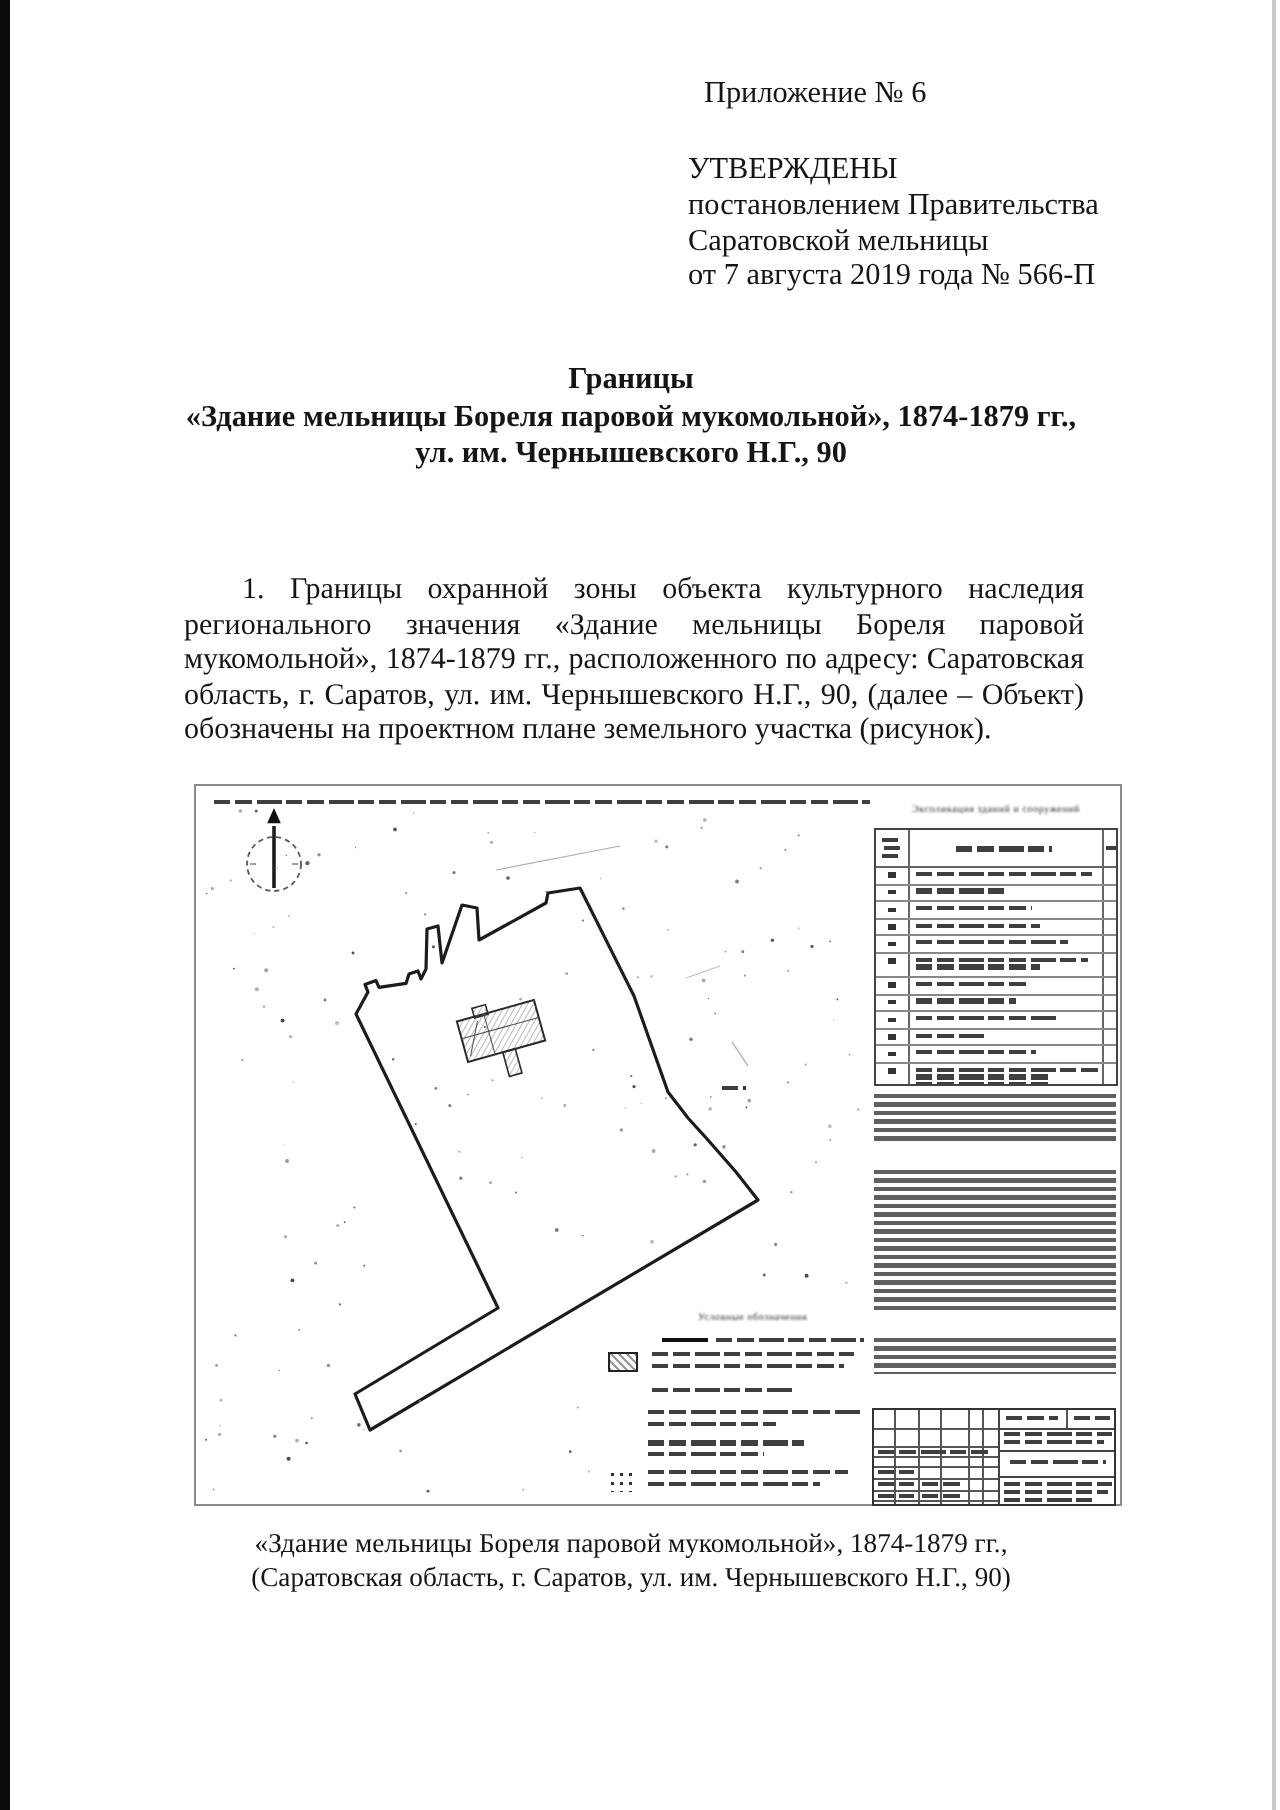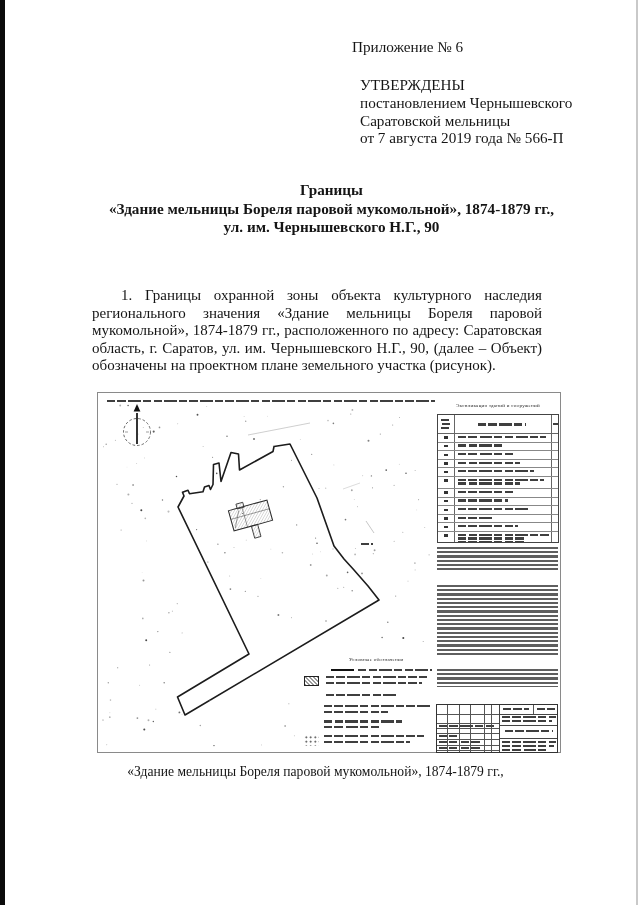--- a/index.html
+++ b/index.html
@@ -21,28 +21,28 @@
 </style>
 </head>
 <body>
 
 <div id="page">
 
   <div class="abs" style="left:0;top:0;width:4.5px;height:905px;background:#0b0b0b;"></div>
   <div class="abs" style="left:636px;top:0;width:1.5px;height:905px;background:#c9c9c9;"></div>
 
   <div class="abs txt" style="left:352px;top:38px;font-size:15.2px;">Приложение № 6</div>
-  <div class="abs" style="left:360px;top:76px;font-size:15.2px;line-height:17.8px;">
+  <div class="abs" style="left:344px;top:76px;font-size:15.2px;line-height:17.8px;">
     <div class="txt">УТВЕРЖДЕНЫ</div>
-    <div class="txt">постановлением Чернышевского</div>
+    <div class="txt">постановлением Правительства</div>
     <div class="txt">Саратовской мельницы</div>
     <div class="txt">от 7 августа 2019 года № 566-П</div>
   </div>
 
-  <div class="abs" style="left:63px;top:181px;width:505px;text-align:center;font-weight:bold;font-size:15.2px;line-height:18.5px;margin-left:16px;">
+  <div class="abs" style="left:63px;top:181px;width:505px;text-align:center;font-weight:bold;font-size:15.2px;line-height:18.5px;">
     <div>Границы</div>
     <div>«Здание мельницы Бореля паровой мукомольной», 1874-1879 гг.,</div>
     <div>ул. им. Чернышевского Н.Г., 90</div>
   </div>
 
   <div class="abs" style="left:92px;top:287px;width:450px;font-size:15px;line-height:17.6px;text-align:justify;text-indent:29px;">1. Границы охранной зоны объекта культурного наследия регионального значения «Здание мельницы Бореля паровой мукомольной», 1874-1879 гг., расположенного по адресу: Саратовская область, г. Саратов, ул. им. Чернышевского Н.Г., 90, (далее – Объект) обозначены на проектном плане земельного участка (рисунок).</div>
 
   <div class="abs" id="figure" style="left:97px;top:392px;width:464px;height:361px;border:1px solid #8a8a8a;box-sizing:border-box;background:#fff;">
 
     <div class="fzl" style="left:9px;top:7px;width:328px;"></div>
@@ -355,15 +355,16 @@
         <div style="position: absolute; left: 2px; top: 36px; width: 18px; height: 1.8px; background: repeating-linear-gradient(90deg, rgb(63, 63, 63) 0px, rgb(63, 63, 63) 8px, rgba(0, 0, 0, 0) 8px, rgba(0, 0, 0, 0) 10.5px, rgb(63, 63, 63) 10.5px, rgb(63, 63, 63) 19px, rgba(0, 0, 0, 0) 19px, rgba(0, 0, 0, 0) 21.5px, rgb(63, 63, 63) 21.5px, rgb(63, 63, 63) 34px, rgba(0, 0, 0, 0) 34px, rgba(0, 0, 0, 0) 36px); filter: blur(0.35px);"></div>
         <div style="position: absolute; left: 2px; top: 42px; width: 18px; height: 1.8px; background: repeating-linear-gradient(90deg, rgb(63, 63, 63) 0px, rgb(63, 63, 63) 8px, rgba(0, 0, 0, 0) 8px, rgba(0, 0, 0, 0) 10.5px, rgb(63, 63, 63) 10.5px, rgb(63, 63, 63) 19px, rgba(0, 0, 0, 0) 19px, rgba(0, 0, 0, 0) 21.5px, rgb(63, 63, 63) 21.5px, rgb(63, 63, 63) 34px, rgba(0, 0, 0, 0) 34px, rgba(0, 0, 0, 0) 36px); filter: blur(0.35px);"></div>
         <div style="position: absolute; left: 24px; top: 36px; width: 20px; height: 1.8px; background: repeating-linear-gradient(90deg, rgb(63, 63, 63) 0px, rgb(63, 63, 63) 8px, rgba(0, 0, 0, 0) 8px, rgba(0, 0, 0, 0) 10.5px, rgb(63, 63, 63) 10.5px, rgb(63, 63, 63) 19px, rgba(0, 0, 0, 0) 19px, rgba(0, 0, 0, 0) 21.5px, rgb(63, 63, 63) 21.5px, rgb(63, 63, 63) 34px, rgba(0, 0, 0, 0) 34px, rgba(0, 0, 0, 0) 36px); filter: blur(0.35px);"></div>
         <div style="position: absolute; left: 24px; top: 42px; width: 20px; height: 1.8px; background: repeating-linear-gradient(90deg, rgb(63, 63, 63) 0px, rgb(63, 63, 63) 8px, rgba(0, 0, 0, 0) 8px, rgba(0, 0, 0, 0) 10.5px, rgb(63, 63, 63) 10.5px, rgb(63, 63, 63) 19px, rgba(0, 0, 0, 0) 19px, rgba(0, 0, 0, 0) 21.5px, rgb(63, 63, 63) 21.5px, rgb(63, 63, 63) 34px, rgba(0, 0, 0, 0) 34px, rgba(0, 0, 0, 0) 36px); filter: blur(0.35px);"></div>
         <div style="position: absolute; left: 2px; top: 20px; width: 56px; height: 1.8px; background: repeating-linear-gradient(90deg, rgb(63, 63, 63) 0px, rgb(63, 63, 63) 8px, rgba(0, 0, 0, 0) 8px, rgba(0, 0, 0, 0) 10.5px, rgb(63, 63, 63) 10.5px, rgb(63, 63, 63) 19px, rgba(0, 0, 0, 0) 19px, rgba(0, 0, 0, 0) 21.5px, rgb(63, 63, 63) 21.5px, rgb(63, 63, 63) 34px, rgba(0, 0, 0, 0) 34px, rgba(0, 0, 0, 0) 36px); filter: blur(0.35px);"></div>
       </div>
   </div>
 
   <div class="abs" style="left:63px;top:763px;width:505px;text-align:center;font-size:13.6px;line-height:17.2px;">
     <div>«Здание мельницы Бореля паровой мукомольной», 1874-1879 гг.,</div>
+    <div>(Саратовская область, г. Саратов, ул. им. Чернышевского Н.Г., 90)</div>
   </div>
 
 </div>
 
 </body></html>

